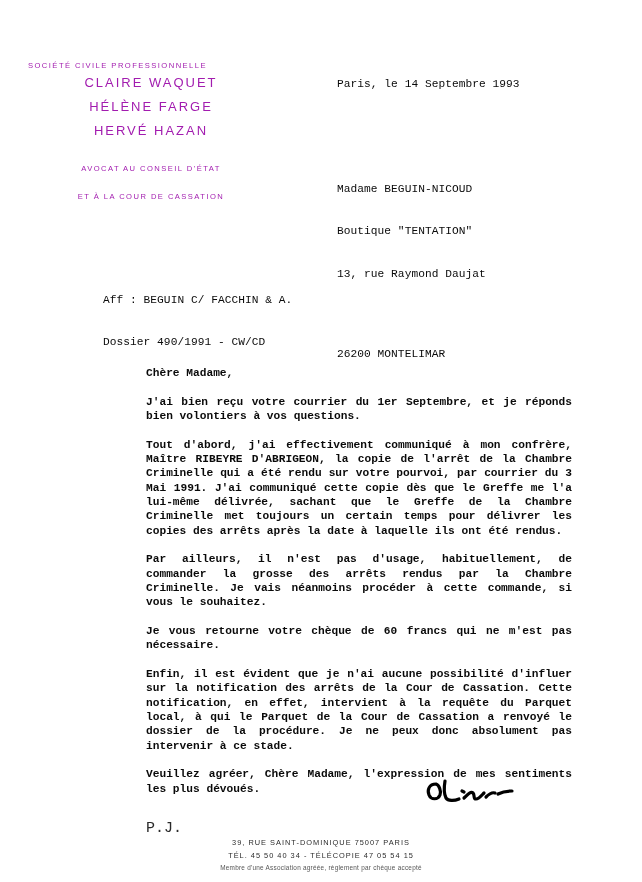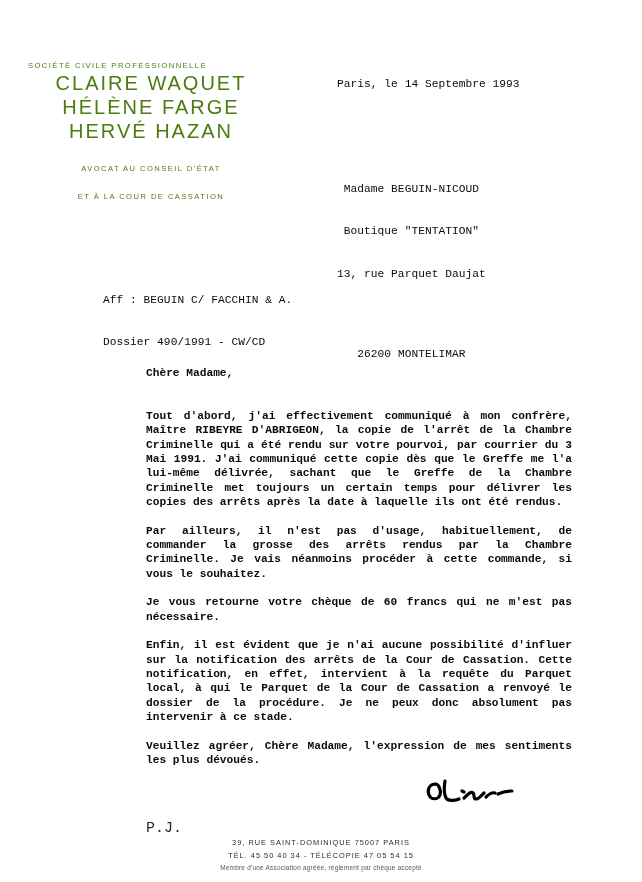--- a/index.html
+++ b/index.html
@@ -22,32 +22,32 @@
   }
 
   
   .letterhead {
     position: absolute;
     left: 26px;
     top: 60px;
     width: 250px;
     text-align: center;
     font-family: "Liberation Sans", "DejaVu Sans", sans-serif;
-    color: #4d7c0f;
+    color: #a21caf;
   }
   .lh-societe {
     font-size: 7.6px;
     letter-spacing: 1.45px;
     text-align: left;
     padding-left: 2px;
     line-height: 11px;
     white-space: nowrap;
   }
   .lh-name {
-    font-size: 20px;
+    font-size: 13px;
     letter-spacing: 2.0px;
     line-height: 24px;
     font-weight: 400;
     white-space: nowrap;
   }
   .lh-qual {
     font-size: 7.6px;
     letter-spacing: 1.45px;
     line-height: 11.5px;
     margin-top: 20px;
@@ -60,21 +60,21 @@
     font-family: "Liberation Mono", "DejaVu Sans Mono", monospace;
     font-size: 11.2px;
     line-height: 14.3px;
     font-weight: normal;
     color: #0a0a0a;
     white-space: pre;
     letter-spacing: 0.05px;
   }
 
   #date-line   { left: 337px; top: 77px; }
-  #recipient   { left: 337px; top: 153px; text-align: center; }
+  #recipient   { left: 337px; top: 153px; }
   #recipient .gap { display: block; height: 8px; }
   #reference   { left: 103px; top: 264px; }
 
   
   #body {
     position: absolute;
     left: 146px;
     top: 366px;
     width: 426px;
   }
@@ -157,33 +157,34 @@
     <div class="lh-name">HERVÉ HAZAN</div>
     <div class="lh-qual">AVOCAT AU CONSEIL D'ÉTAT</div>
     <div class="lh-qual" style="margin-top:16px;">ET À LA COUR DE CASSATION</div>
   </div>
 
   <div class="typed" id="date-line">Paris, le 14 Septembre 1993</div>
 
   <div class="typed" id="recipient">
     <div>Madame BEGUIN-NICOUD</div>
     <div>Boutique "TENTATION"</div>
-    <div>13, rue Parquet Daujat</div>
+    <div>13, rue Raymond Daujat</div>
     <span class="gap"></span>
     <div>26200 MONTELIMAR</div>
   </div>
 
   <div class="typed" id="reference">
     <div>Aff : BEGUIN C/ FACCHIN &amp; A.</div>
     <div>Dossier 490/1991 - CW/CD</div>
   </div>
 
   <div id="body">
     <p class="para">Chère Madame,</p>
     <div class="spacer"></div>
+    <p class="para justify">J'ai bien reçu votre courrier du 1er Septembre, et je réponds bien volontiers à vos questions.</p>
     <div class="spacer"></div>
     <p class="para justify">Tout d'abord, j'ai effectivement communiqué à mon confrère, Maître RIBEYRE D'ABRIGEON, la copie de l'arrêt de la Chambre Criminelle qui a été rendu sur votre pourvoi, par courrier du 3 Mai 1991. J'ai communiqué cette copie dès que le Greffe me l'a lui-même délivrée, sachant que le Greffe de la Chambre Criminelle met toujours un certain temps pour délivrer les copies des arrêts après la date à laquelle ils ont été rendus.</p>
     <div class="spacer"></div>
     <p class="para justify">Par ailleurs, il n'est pas d'usage, habituellement, de commander la grosse des arrêts rendus par la Chambre Criminelle. Je vais néanmoins procéder à cette commande, si vous le souhaitez.</p>
     <div class="spacer"></div>
     <p class="para justify">Je vous retourne votre chèque de 60 francs qui ne m'est pas nécessaire.</p>
     <div class="spacer"></div>
     <p class="para justify">Enfin, il est évident que je n'ai aucune possibilité d'influer sur la notification des arrêts de la Cour de Cassation. Cette notification, en effet, intervient à la requête du Parquet local, à qui le Parquet de la Cour de Cassation a renvoyé le dossier de la procédure. Je ne peux donc absolument pas intervenir à ce stade.</p>
     <div class="spacer"></div>
     <p class="para justify">Veuillez agréer, Chère Madame, l'expression de mes sentiments les plus dévoués.</p>

